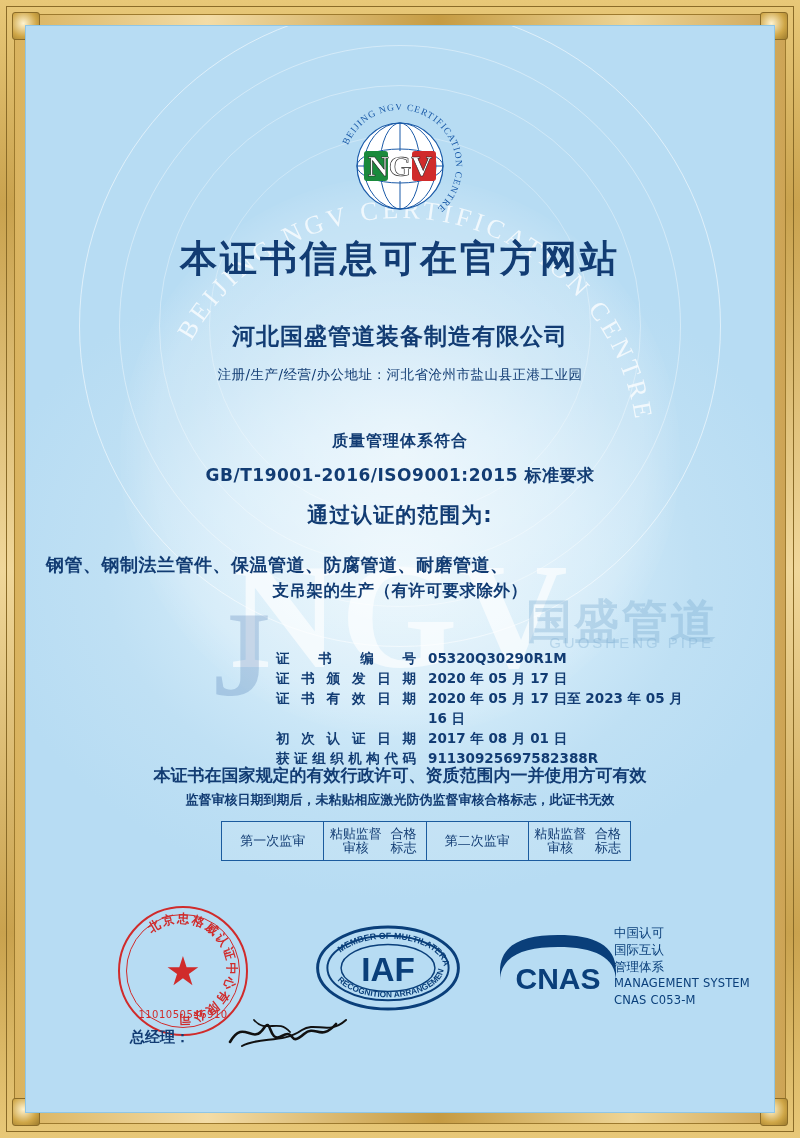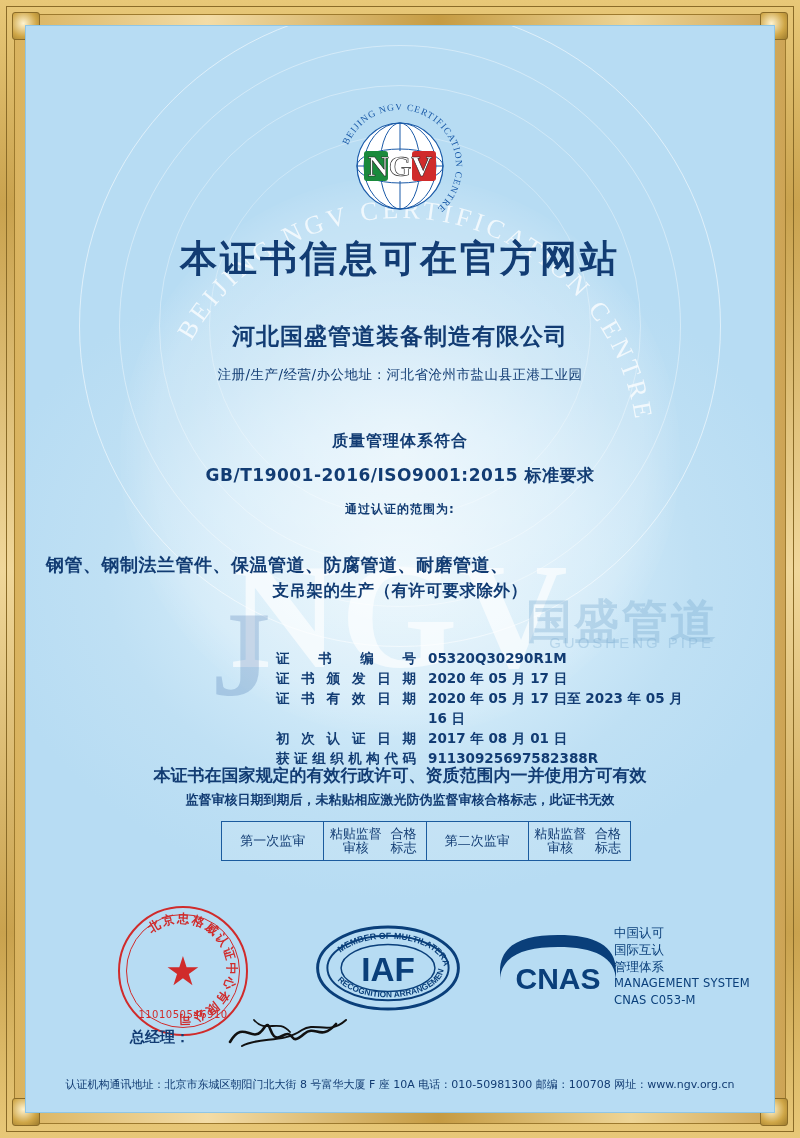--- a/index.html
+++ b/index.html
@@ -105,21 +105,21 @@
   .std1{
     position:absolute;left:0;right:0;top:405px;text-align:center;
     font-family:"DejaVu Sans",sans-serif;font-weight:bold;font-size:16px;color:#123c73;letter-spacing:1px;
   }
   .std2{
     position:absolute;left:0;right:0;top:438px;text-align:center;
     font-family:"DejaVu Sans",sans-serif;font-weight:bold;font-size:17px;color:#123c73;letter-spacing:.5px;
   }
   .scope-label{
     position:absolute;left:0;right:0;top:475px;text-align:center;
-    font-family:"DejaVu Sans",sans-serif;font-weight:bold;font-size:12px;color:#123c73;letter-spacing:1px;
+    font-family:"DejaVu Sans",sans-serif;font-weight:bold;font-size:21px;color:#123c73;letter-spacing:1px;
   }
   .scope1{
     position:absolute;left:0;right:0;top:527px;text-align:left;
     font-family:"DejaVu Sans",sans-serif;font-weight:bold;font-size:18px;color:#123c73;letter-spacing:.5px;margin-left:20px;
   }
   .scope2{
     position:absolute;left:0;right:0;top:554px;text-align:center;
     font-family:"DejaVu Sans",sans-serif;font-weight:bold;font-size:16.5px;color:#123c73;letter-spacing:.5px;
   }
 
@@ -339,17 +339,16 @@
         <div class="en">CNAS C053-M</div>
       </div>
 
       <div class="gm-label">总经理：</div>
       <svg class="signature" viewBox="0 0 130 42">
         <path d="M6,30 C20,6 28,34 40,16 C48,4 44,32 58,24 C72,16 64,36 80,22 C92,12 96,30 112,12" fill="none" stroke="#111" stroke-width="2.6" stroke-linecap="round"></path>
         <path d="M18,34 C36,24 58,32 78,18 C92,9 104,24 122,8" fill="none" stroke="#111" stroke-width="2" stroke-linecap="round"></path>
         <path d="M30,8 C42,22 54,6 66,20" fill="none" stroke="#111" stroke-width="1.8" stroke-linecap="round"></path>
       </svg>
 
-      <div class="foot2">认证机构通讯地址：北京市东城区朝阳门北大街 8 号富华大厦 F 座 10A 电话：010-50981300 邮编：100708 网址：www.ngv.org.cn</div>
 
     </div>
   </div>
 </div>
 
 </body></html>

